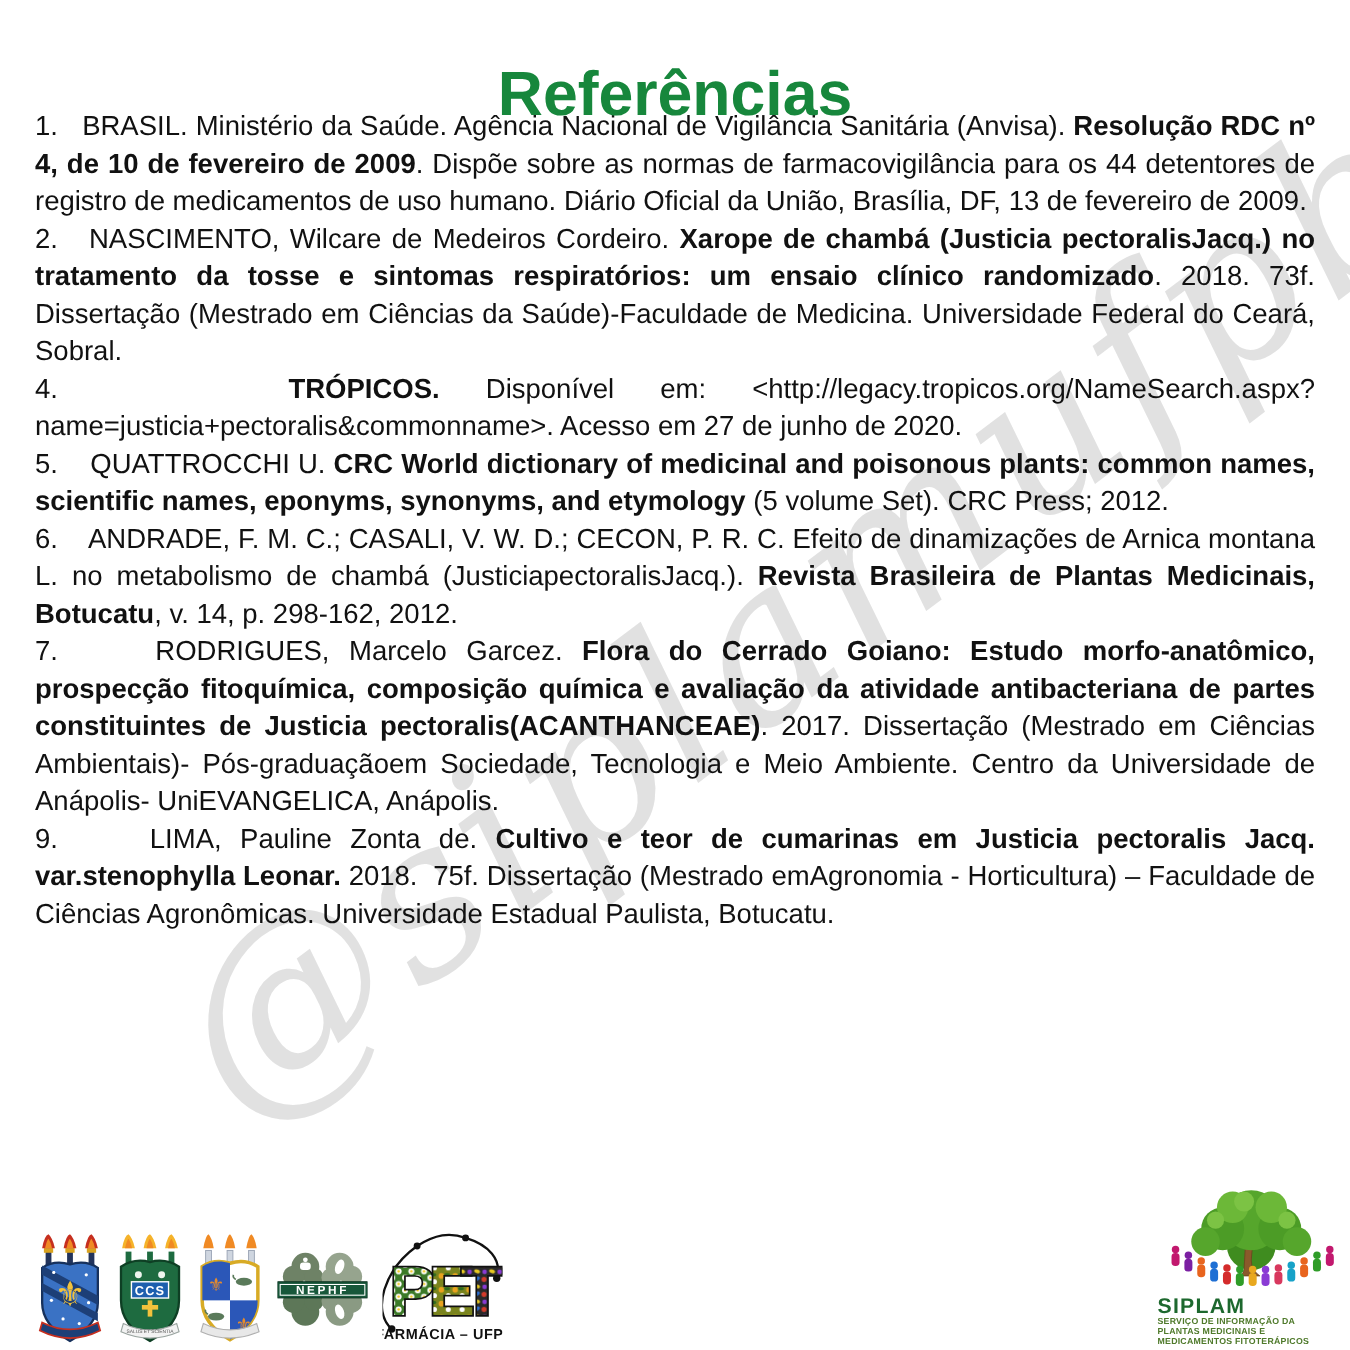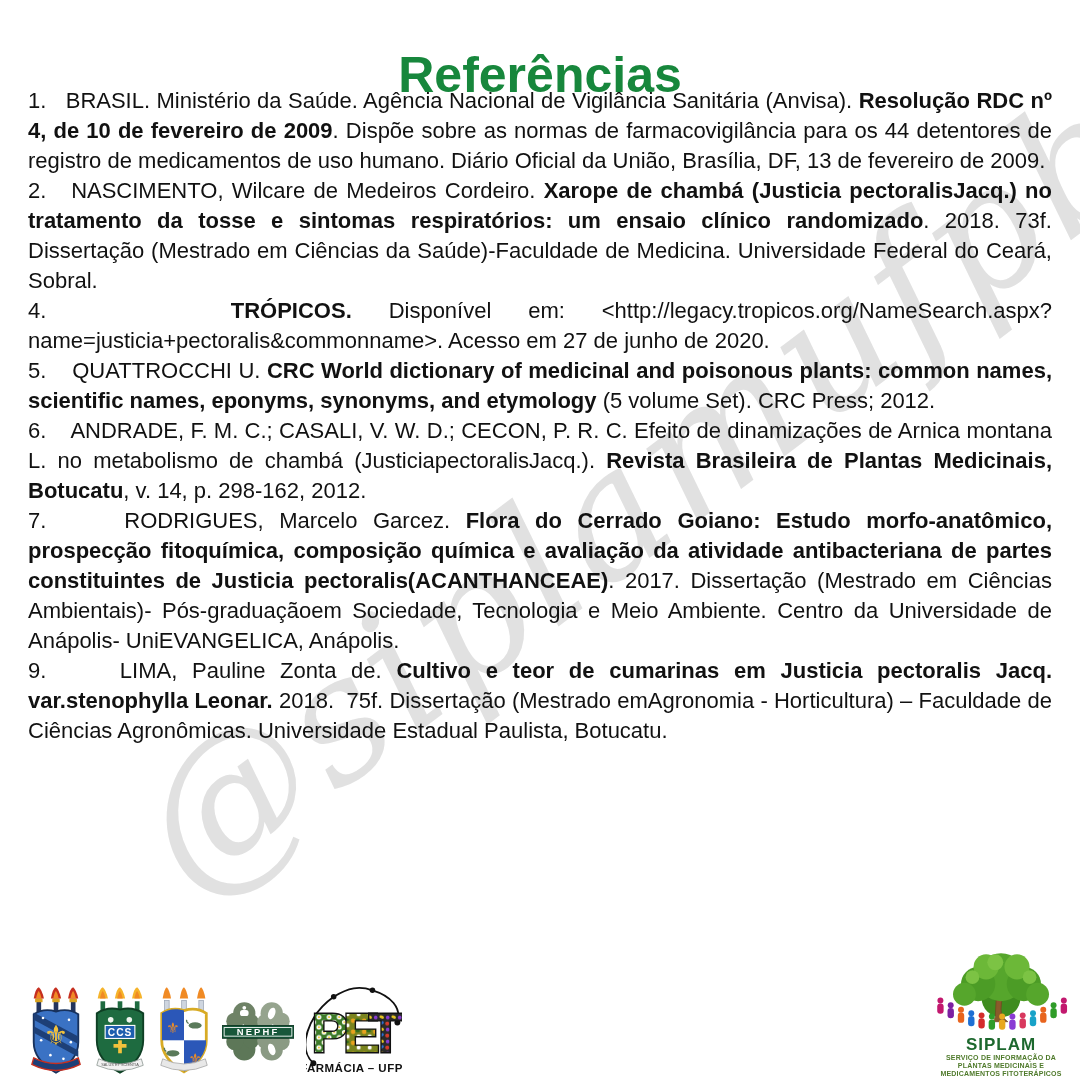--- a/index.html
+++ b/index.html
@@ -9,21 +9,21 @@
         transform:rotate(-37deg);font-family:"DejaVu Serif",serif;font-style:italic;
         font-size:172px;letter-spacing:6px;color:#c9c9c9;opacity:.55;white-space:nowrap;
         z-index:0;pointer-events:none;}
   .title{position:absolute;top:12px;left:0;width:100%;text-align:center;
         font-size:50px;font-weight:bold;color:#17873c;z-index:2;}
   .refs{position:absolute;top:86px;left:28px;width:1024px;z-index:1;
         font-size:22px;line-height:30px;text-align:justify;text-align-last:left;}
   .ref{margin:0;padding:0;}
   .ref .b{font-weight:bold;}
   .logos-left{position:absolute;left:30px;bottom:2px;display:flex;align-items:flex-end;gap:12px;z-index:2;}
-  .siplam{position:absolute;right:4px;bottom:2px;width:150px;text-align:center;z-index:2;}
+  .siplam{position:absolute;right:4px;bottom:2px;width:150px;text-align:left;z-index:2;}
   .siplam-label{font-size:17px;font-weight:bold;color:#1d682e;letter-spacing:1px;line-height:18px;}
   .siplam-caption{font-size:7px;line-height:8px;color:#4f7a2b;font-weight:bold;letter-spacing:.2px;}
   svg text{font-family:"Liberation Sans",sans-serif;}
 </style>
 </head>
 <body>
 
 <div class="page">
 
   <div class="watermark">@siplamufpb</div>

